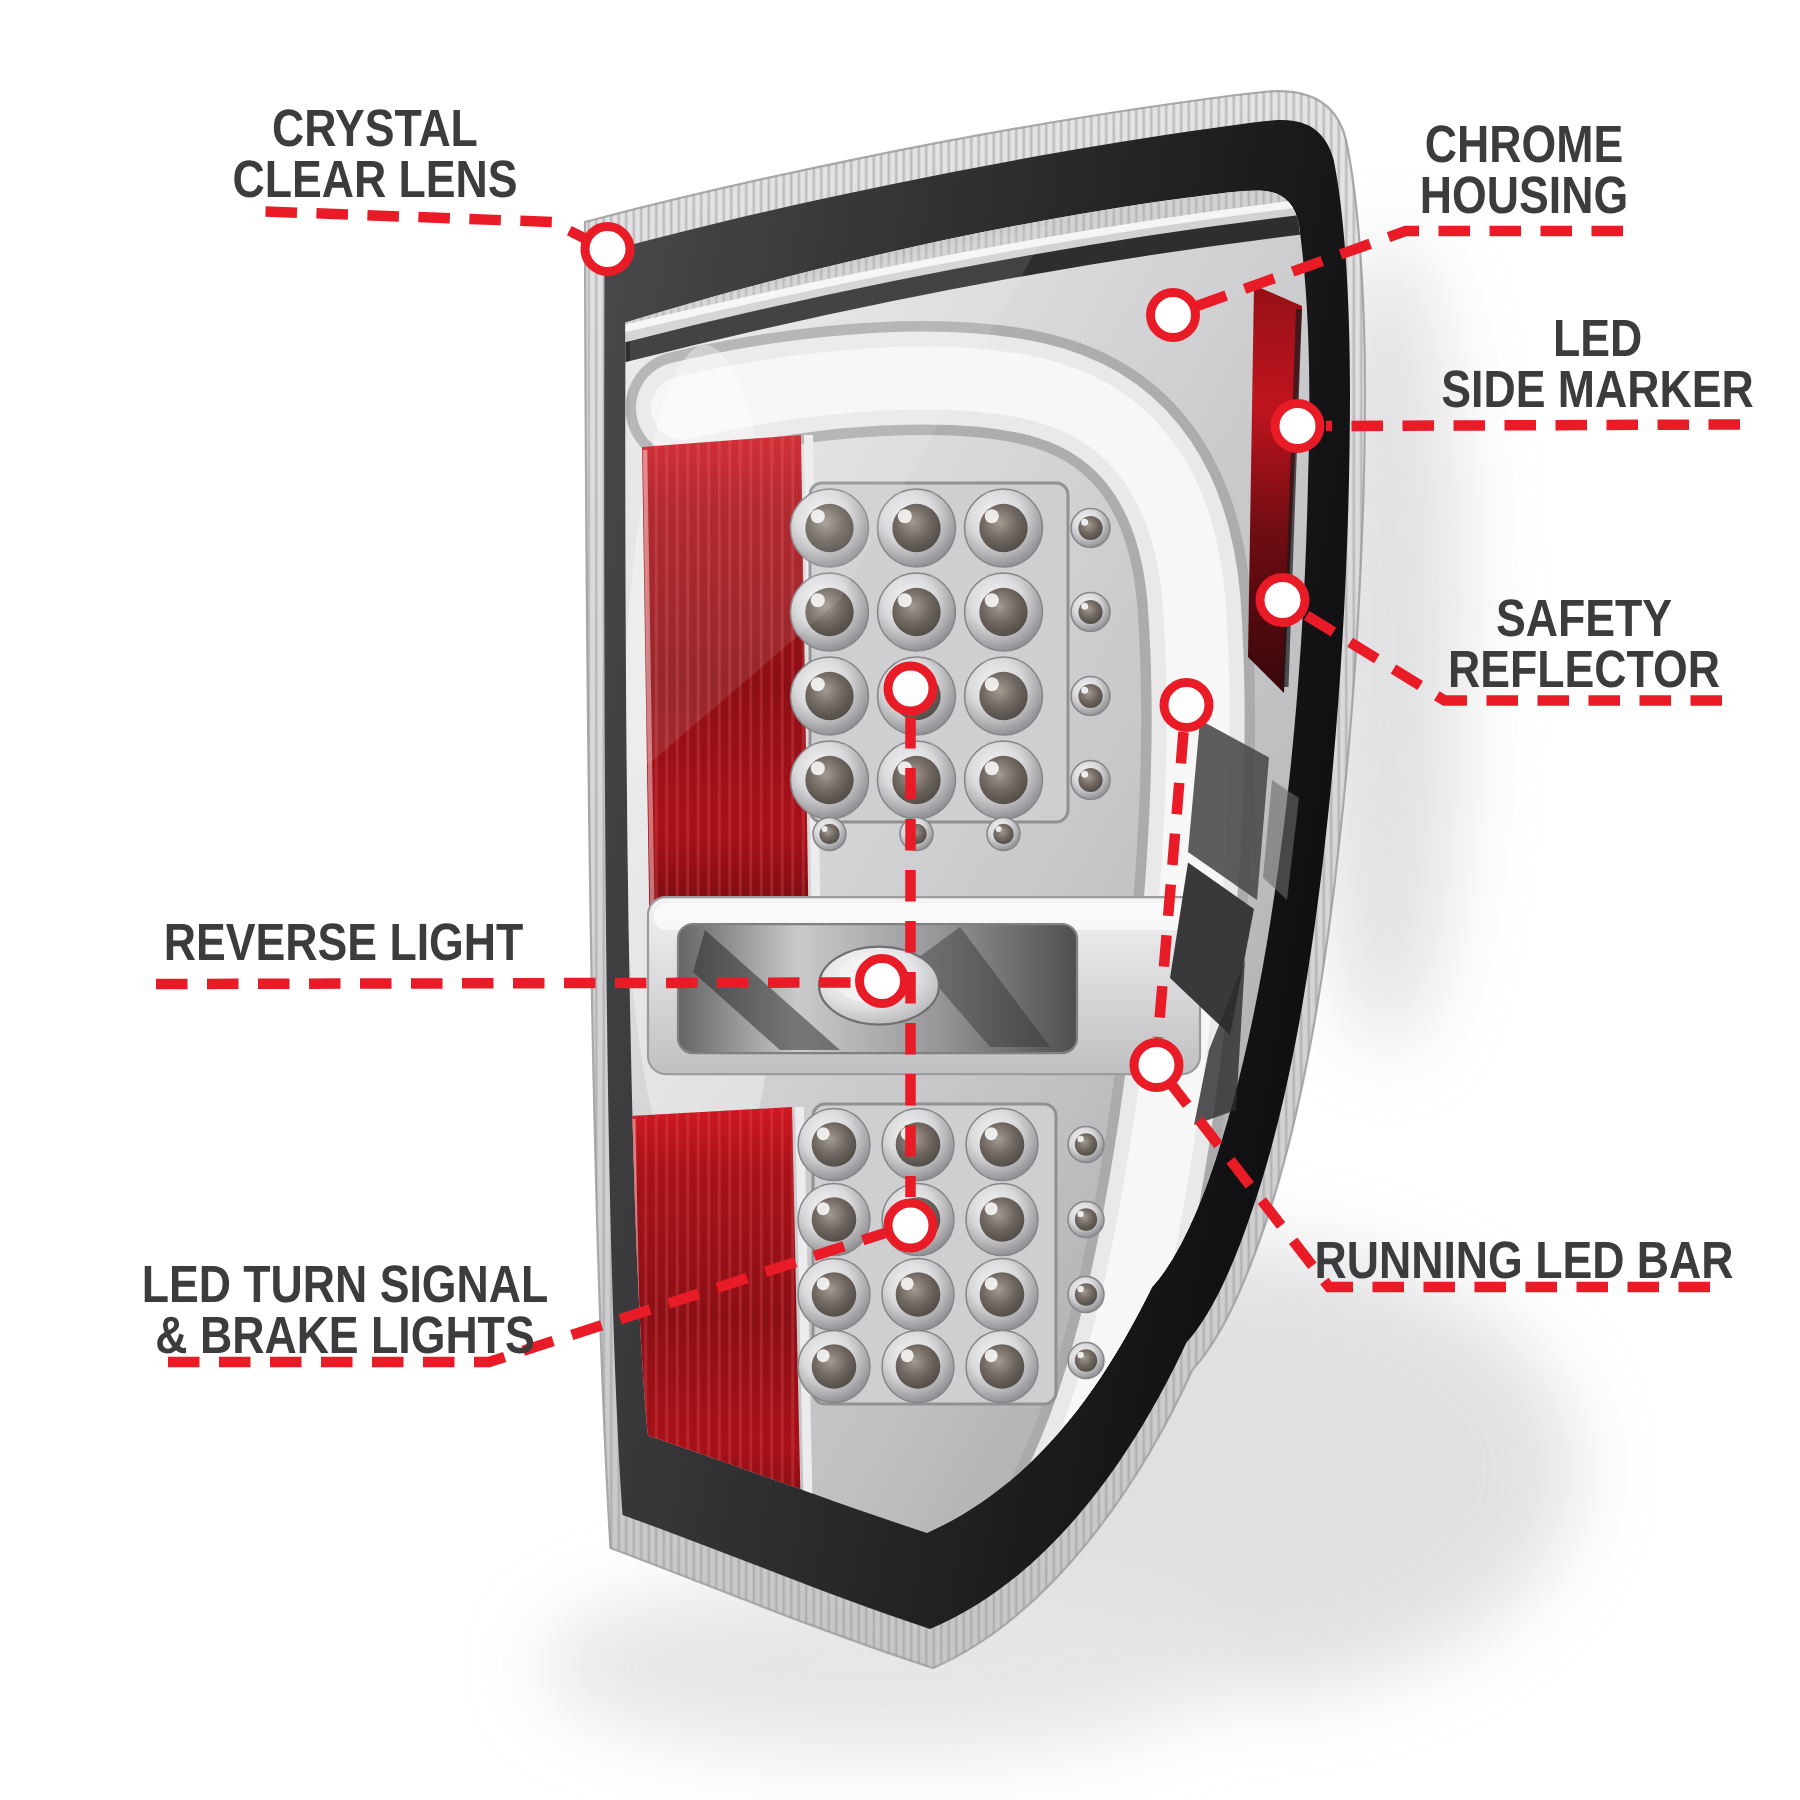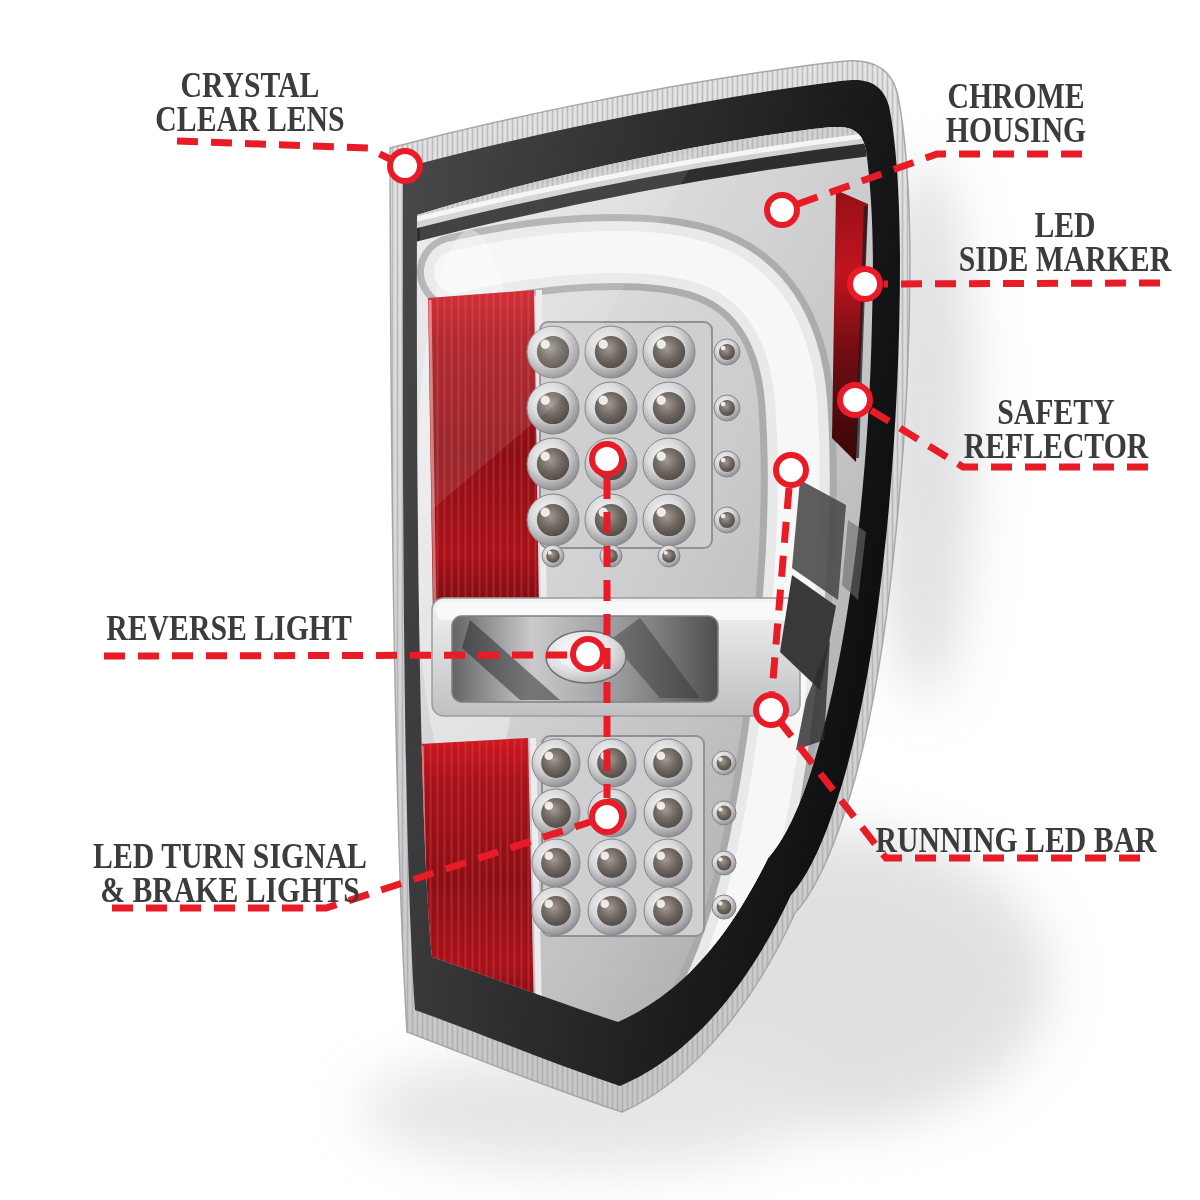--- a/index.html
+++ b/index.html
@@ -1,18 +1,18 @@
 <!DOCTYPE html>
 <html style="--leader-color: #e81b26; --label-color: #3c3c3e;"><head>
 <meta charset="utf-8">
 <style>
   html,body{margin:0;padding:0;background:#fff;}
   .stage{
     position:relative;width:1200px;height:1200px;background:#ffffff;
-    overflow:hidden;font-family:Liberation Serif, serif;
+    overflow:hidden;font-family:Liberation Sans, sans-serif;
   }
   .stage svg{position:absolute;left:0;top:0;}
   .callout-label{position:absolute;width:0;height:0;}
   .callout-label > span{
     display:inline-block;white-space:pre;text-align:center;
     transform:translate(-50%,-50%) scaleX(0.85);
     font-weight:700;font-size:35px;line-height:34px;
     color:var(--label-color,#3c3c3e);letter-spacing:0px;
   }
   .leader{stroke:var(--leader-color,#e81b26);stroke-width:7;fill:none;stroke-dasharray:21 13;}

